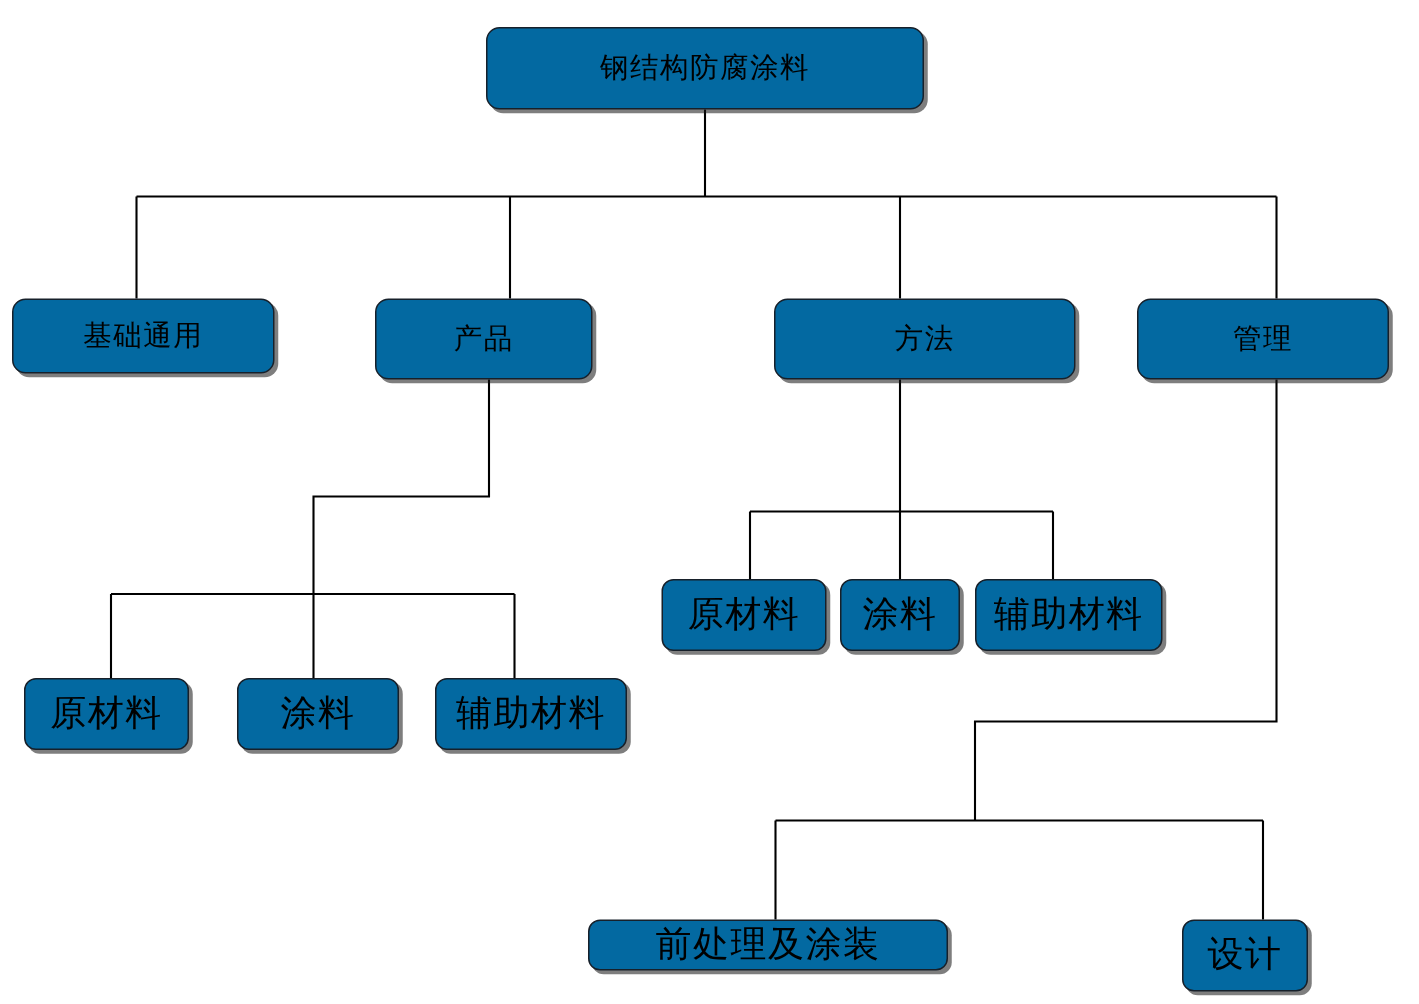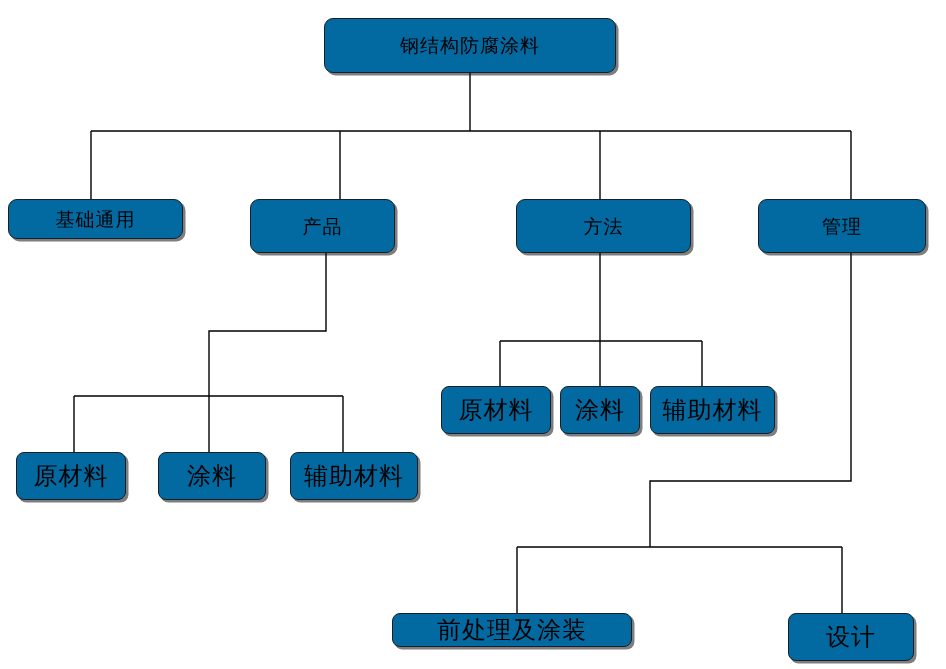--- a/index.html
+++ b/index.html
@@ -73,29 +73,29 @@
       <polyline points="600,341 600,386" fill="none" stroke="#000000" stroke-width="1.4"></polyline>
       <polyline points="702,341 702,386" fill="none" stroke="#000000" stroke-width="1.4"></polyline>
       <polyline points="851,253 851,481 650,481 650,547" fill="none" stroke="#000000" stroke-width="1.4"></polyline>
       <polyline points="517,547 842,547" fill="none" stroke="#000000" stroke-width="1.4"></polyline>
       <polyline points="517,547 517,613" fill="none" stroke="#000000" stroke-width="1.4"></polyline>
       <polyline points="842,547 842,613" fill="none" stroke="#000000" stroke-width="1.4"></polyline>
     </svg>
 
   <div class="node root" style="left: 324px; top: 18px; width: 292px; height: 55px;">钢结构防腐涂料</div>
 
-  <div class="node" style="left: 8px; top: 199px; width: 175px; height: 40px;">基础通用</div>
+  <div class="node" style="left: 8px; top: 199px; width: 175px; height: 50px;">基础通用</div>
   <div class="node" style="left: 250px; top: 199px; width: 145px; height: 54px;">产品</div>
-  <div class="node" style="left: 516px; top: 199px; width: 175px; height: 54px;">方法</div>
+  <div class="node" style="left: 516px; top: 199px; width: 201px; height: 54px;">方法</div>
   <div class="node" style="left: 758px; top: 199px; width: 168px; height: 54px;">管理</div>
 
   <div class="node lvl3" style="left: 16px; top: 452px; width: 110px; height: 48px;">原材料</div>
   <div class="node lvl3" style="left: 158px; top: 452px; width: 108px; height: 48px;">涂料</div>
   <div class="node lvl3" style="left: 290px; top: 452px; width: 128px; height: 48px;">辅助材料</div>
 
   <div class="node lvl3" style="left: 441px; top: 386px; width: 110px; height: 48px;">原材料</div>
   <div class="node lvl3" style="left: 560px; top: 386px; width: 80px; height: 48px;">涂料</div>
   <div class="node lvl3" style="left: 650px; top: 386px; width: 125px; height: 48px;">辅助材料</div>
 
   <div class="node lvl3" style="left: 392px; top: 613px; width: 240px; height: 34px;">前处理及涂装</div>
-  <div class="node lvl3" style="left: 788px; top: 613px; width: 126px; height: 48px;">设计</div>
+  <div class="node lvl3" style="left: 788px; top: 613px; width: 84px; height: 48px;">设计</div>
 
 </div>
 
 </body></html>

